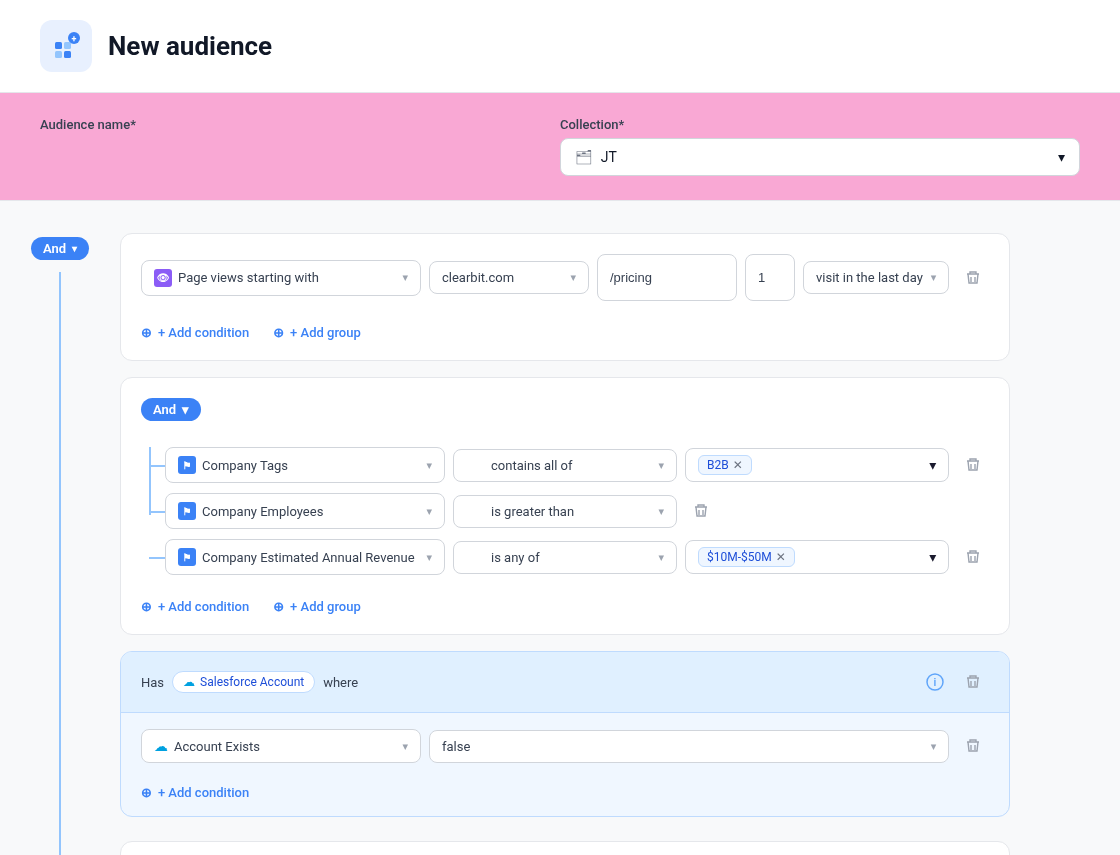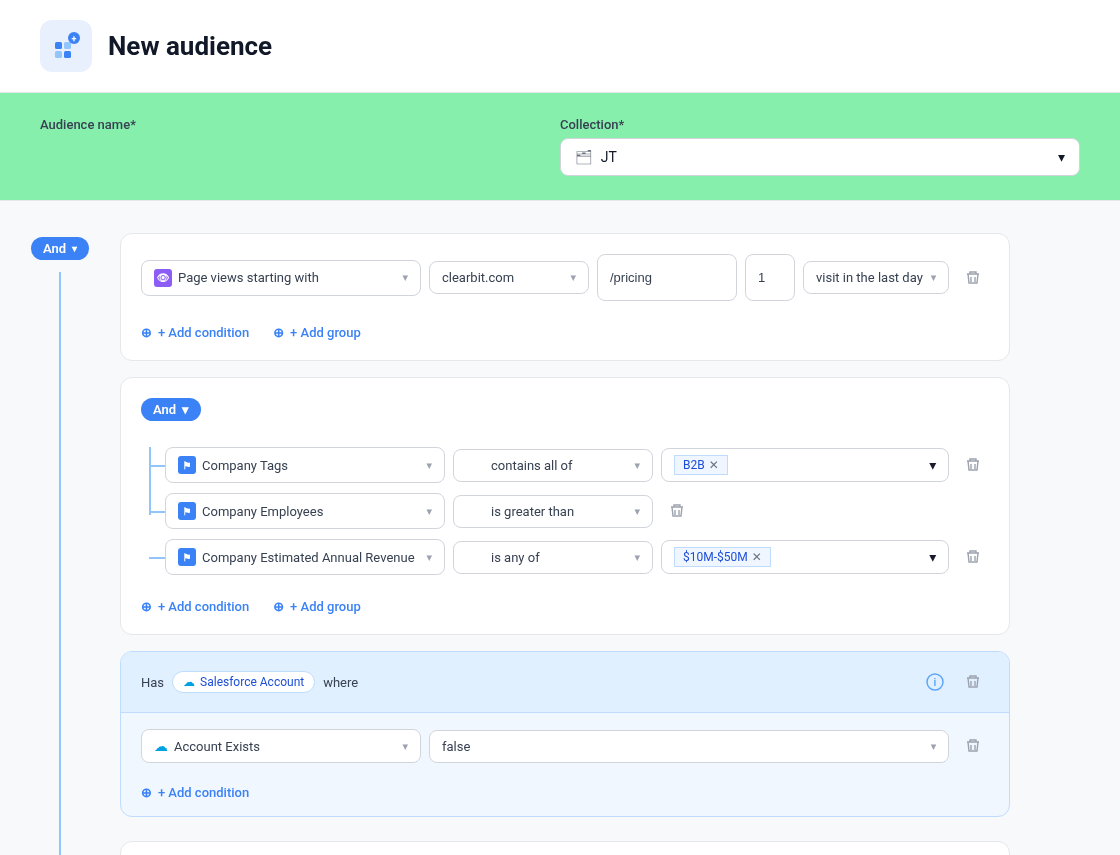--- a/index.html
+++ b/index.html
@@ -34,21 +34,21 @@
       height: 28px;
     }
     .header-title {
       font-size: 26px;
       font-weight: 700;
       color: #111827;
     }
 
     
     .form-section {
-      background: #86efac;
+      background: #f9a8d4;
       padding: 24px 40px;
       border-bottom: 1px solid #e5e7eb;
       display: flex;
       gap: 40px;
     }
     .form-group {
       display: flex;
       flex-direction: column;
       gap: 6px;
     }
@@ -144,27 +144,27 @@
     .field-icon.blue-flag {
       background: #3b82f6;
       color: #fff;
     }
     .field-icon.purple-eye {
       background: #8b5cf6;
       color: #fff;
     }
 
     .field-primary { width: 280px; }
-    .field-operator { width: 200px; padding-left: 37px; }
+    .field-operator { width: 224px; padding-left: 37px; }
     .field-value { flex: 1; }
 
     .tag-value {
       background: #eff6ff;
       border: 1px solid #bfdbfe;
-      border-radius: 0;
+      border-radius: 6px;
       padding: 2px 8px;
       font-size: 12px;
       color: #1d4ed8;
       display: inline-flex;
       align-items: center;
       gap: 4px;
     }
 
     .value-with-tag {
       border: 1px solid #d1d5db;

